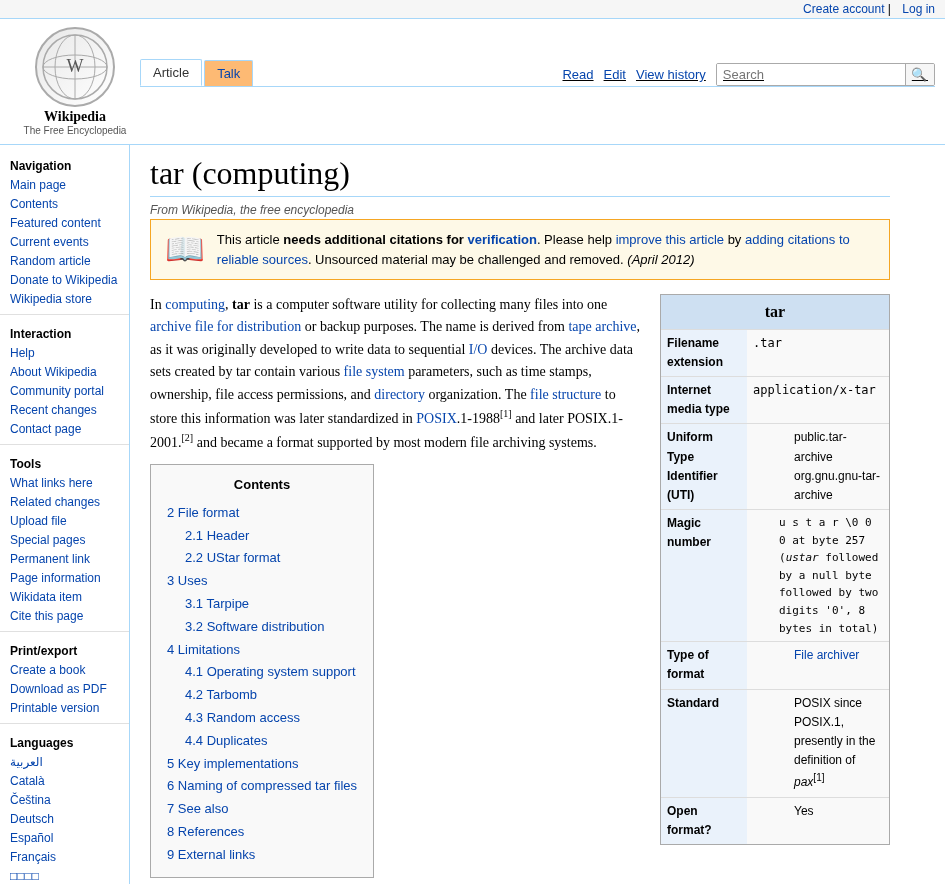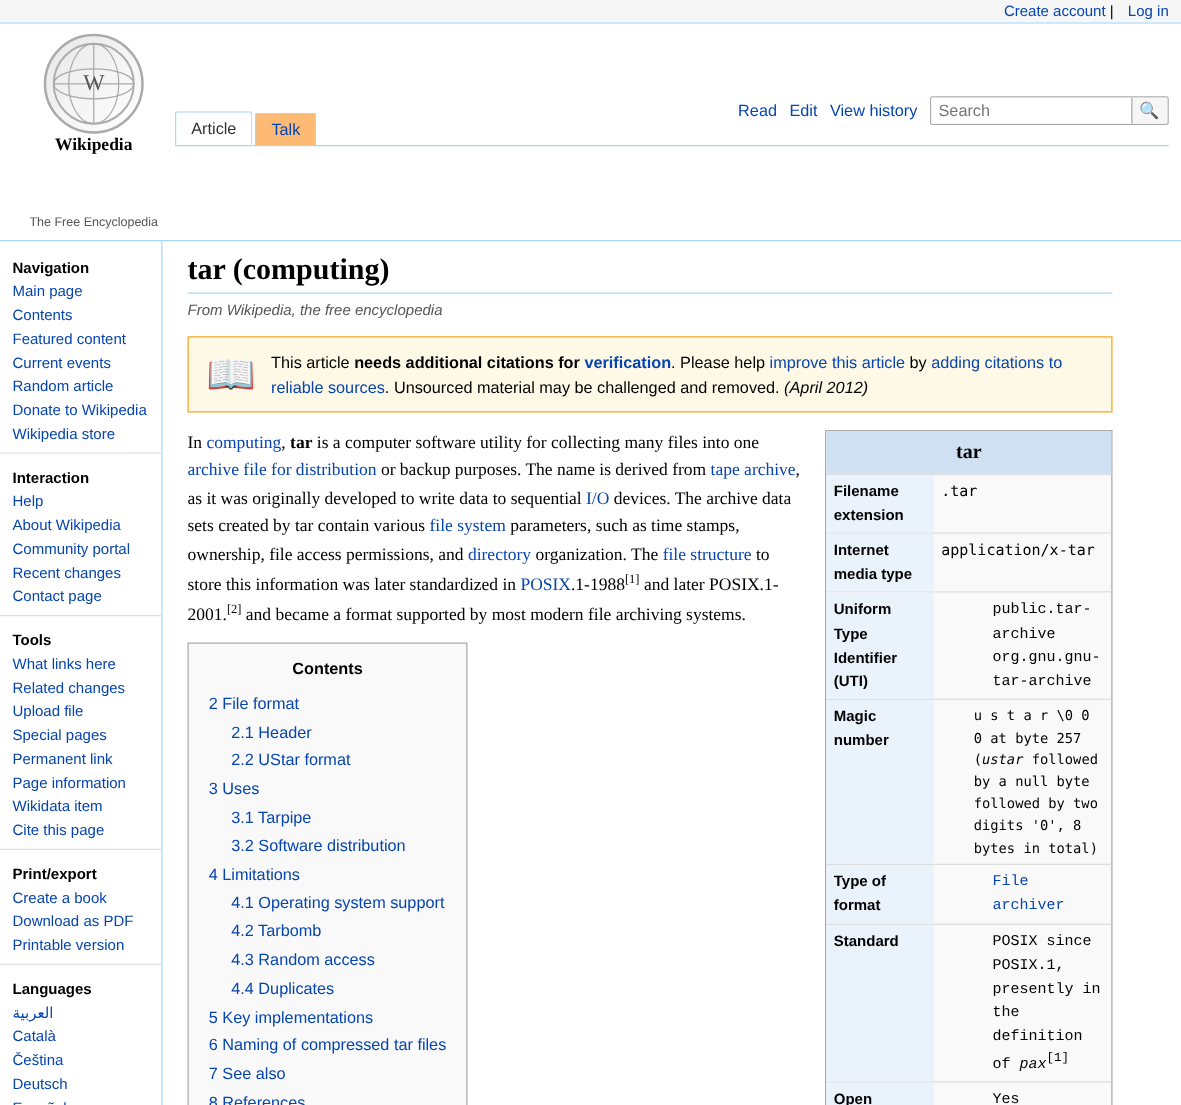--- a/index.html
+++ b/index.html
@@ -51,21 +51,20 @@
       font-weight: bold;
       font-family: 'Linux Libertine', Georgia, serif;
       text-align: center;
       margin-top: 2px;
     }
     #logo-subtitle {
       font-size: 10px;
       color: #555;
       text-align: center;
       font-family: sans-serif;
-      margin-top: 48px;
     }
     
     
     #nav-area {
       flex: 1;
       display: flex;
       flex-direction: column;
     }
     #article-tabs {
       display: flex;
@@ -91,29 +90,31 @@
       color: #333;
       font-weight: normal;
     }
     #view-tools {
       margin-left: auto;
       display: flex;
       align-items: center;
       gap: 10px;
       font-family: sans-serif;
       font-size: 13px;
-      padding-bottom: 16px;
+      padding-bottom: 0;
+      text-decoration: underline;
     }
     #view-tools a { color: #0645ad; }
     #search-box {
       display: flex;
       align-items: flex-start;
       border: 1px solid #aaa;
       border-radius: 2px;
       overflow: hidden;
+      gap: 28px;
     }
     #search-box input {
       border: none;
       padding: 3px 6px;
       font-size: 13px;
       width: 160px;
       outline: none;
       background: #fff;
     }
     #search-box button {
@@ -158,31 +159,31 @@
     }
     
     
     #main-content {
       flex: 1;
       padding: 10px 20px;
       max-width: 780px;
     }
     #page-title-h1 {
       font-family: 'Linux Libertine', Georgia, serif;
-      font-size: 24px;
-      font-weight: bold;
+      font-size: 32px;
+      font-weight: normal;
       border-bottom: 1px solid #a7d7f9;
       padding-bottom: 4px;
       margin-bottom: 6px;
     }
     #from-line {
       font-family: sans-serif;
       font-size: 12px;
       color: #555;
-      margin-bottom: 14px;
+      margin-bottom: 2px;
       font-style: italic;
     }
     
     
     #citation-box {
       border: 1px solid #f5a623;
       background: #fef9e7;
       padding: 10px 14px;
       margin-bottom: 14px;
       display: flex;
@@ -225,21 +226,21 @@
       width: 86px;
       flex-shrink: 0;
       background: #eaf2fb;
       vertical-align: top;
     }
     .infobox-value {
       padding: 4px 6px;
       flex: 1;
       font-family: monospace;
     }
-    .infobox-value.normal { font-family: Liberation Mono, monospace; padding-left: 47px; }
+    .infobox-value.normal { font-family: Liberation Sans, sans-serif; padding-left: 47px; }
     
     
     #article-body {
       line-height: 1.6;
       font-size: 14px;
     }
     #article-body p { margin-bottom: 10px; }
     
     
     #toc {

